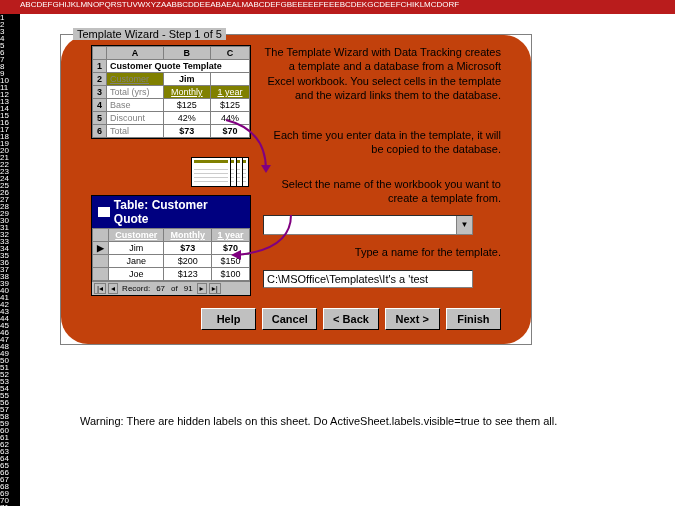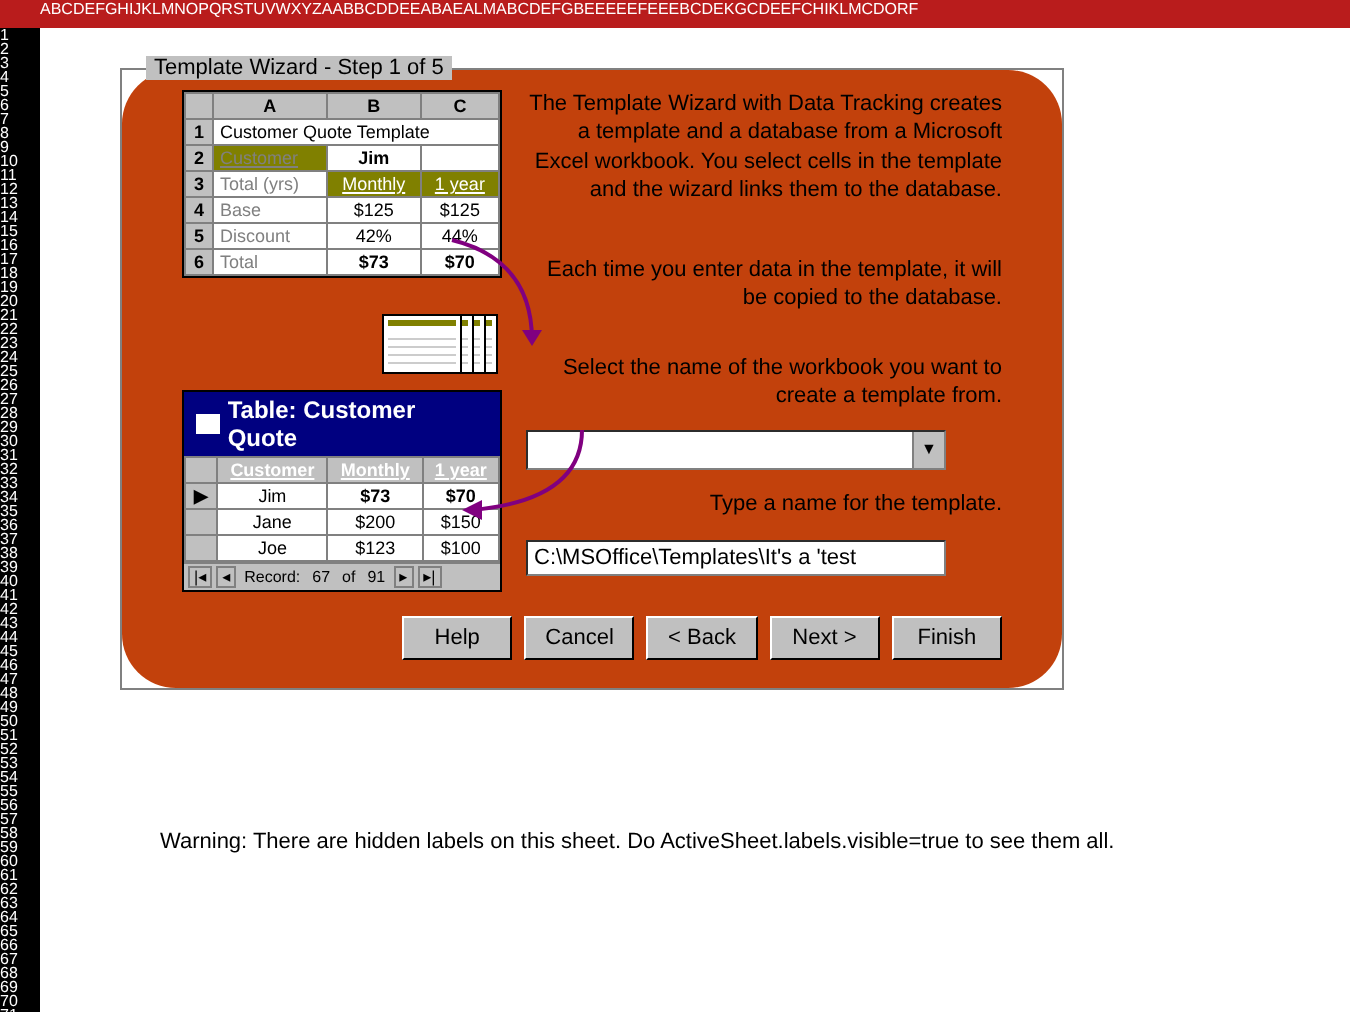--- a/index.html
+++ b/index.html
@@ -12,40 +12,40 @@
 .wizard-inner { position: relative; background: #c2410c; padding: 10px 30px 14px; border-radius: 27px; }
 .legend { position: absolute; top: -7px; left: 12px; background: #c0c0c0; padding: 0 4px; font-size: 11px; }
 .content { display: flex; gap: 12px; }
 .left-col { width: 160px; }
 .right-col { flex: 1; font-size: 11px; line-height: 1.3; }
 .mini-table { border: 1px solid #000; background: #fff; font-size: 9px; margin-bottom: 6px; }
 .mini-table table { border-collapse: collapse; width: 100%; }
 .mini-table td, .mini-table th { border: 1px solid #808080; padding: 1px 3px; text-align: center; height: 13px; }
 .mini-table th { background: #c0c0c0; font-weight: bold; }
 .row-num { background: #c0c0c0; width: 14px; font-weight: bold; }
-.title-cell { background: #fff; font-weight: normal; text-align: left !important; }
+.title-cell { background: #fff; font-weight: bold; text-align: left !important; }
 .olive-cell { background: #808000; color: #fff; text-decoration: underline; }
 .data-cell { text-align: left; }
 .label-cell { text-align: left !important; color: #808080; }
 .db-header { background: #000080; color: #fff; font-size: 12px; font-weight: bold; padding: 2px 6px; display: flex; align-items: center; gap: 4px; }
 .db-icon { width: 12px; height: 10px; background: #fff; display: inline-block; }
 .db-table { border: 1px solid #000; background: #fff; font-size: 9px; }
 .db-table table { border-collapse: collapse; width: 100%; }
 .db-table td, .db-table th { border: 1px solid #808080; padding: 1px 4px; text-align: center; height: 13px; }
 .db-table th { background: #c0c0c0; }
 .db-nav { background: #c0c0c0; font-size: 8px; padding: 1px 2px; display: flex; align-items: center; gap: 2px; border-top: 1px solid #808080; }
 .db-nav span { padding: 0 2px; }
 .nav-btn { border: 1px solid #808080; padding: 0 2px; background: #c0c0c0; font-size: 8px; }
 .para { margin-bottom: 10px; text-align: right; }
 .select-box { width: 210px; height: 20px; background: #fff; border: 1px inset #808080; display: flex; }
 .select-input { flex: 1; }
 .select-btn { width: 16px; background: #c0c0c0; border-left: 1px solid #808080; text-align: center; font-size: 8px; line-height: 18px; }
 .text-input { width: 210px; height: 18px; background: #fff; border: 1px inset #808080; padding: 1px 3px; font-size: 11px; }
 .button-row { display: flex; justify-content: flex-end; gap: 6px; margin-top: 12px; }
-.btn { width: 66px; height: 22px; background: #c0c0c0; border: 1px solid #000; border-top-color: #fff; border-left-color: #fff; font-size: 11px; cursor: pointer; }
+.btn { width: 66px; height: 22px; background: #c0c0c0; border: 1px solid #000; border-top-color: #fff; border-left-color: #fff; font-size: 11px; cursor: pointer; font-weight: bold; }
 .btn.help { margin-right: auto; margin-left: 110px; }
 .warning { position: absolute; left: 60px; top: 400px; width: 500px; font-size: 11px; line-height: 1.3; }
 .arrow-svg { position: absolute; pointer-events: none; }
 .stack-icons { position: absolute; left: 130px; top: 122px; }
 .stack-box { position: absolute; width: 40px; height: 30px; background: #fff; border: 1px solid #000; }
 .stack-box::before { content: ''; position: absolute; top: 2px; left: 2px; right: 2px; height: 3px; background: #808000; }
 .stack-grid { position: absolute; top: 8px; left: 2px; right: 2px; bottom: 2px; background: repeating-linear-gradient(#fff 0 3px, #ccc 3px 4px), repeating-linear-gradient(90deg, #fff 0 6px, #ccc 6px 7px); }
 </style>
 </head>
 <body>

